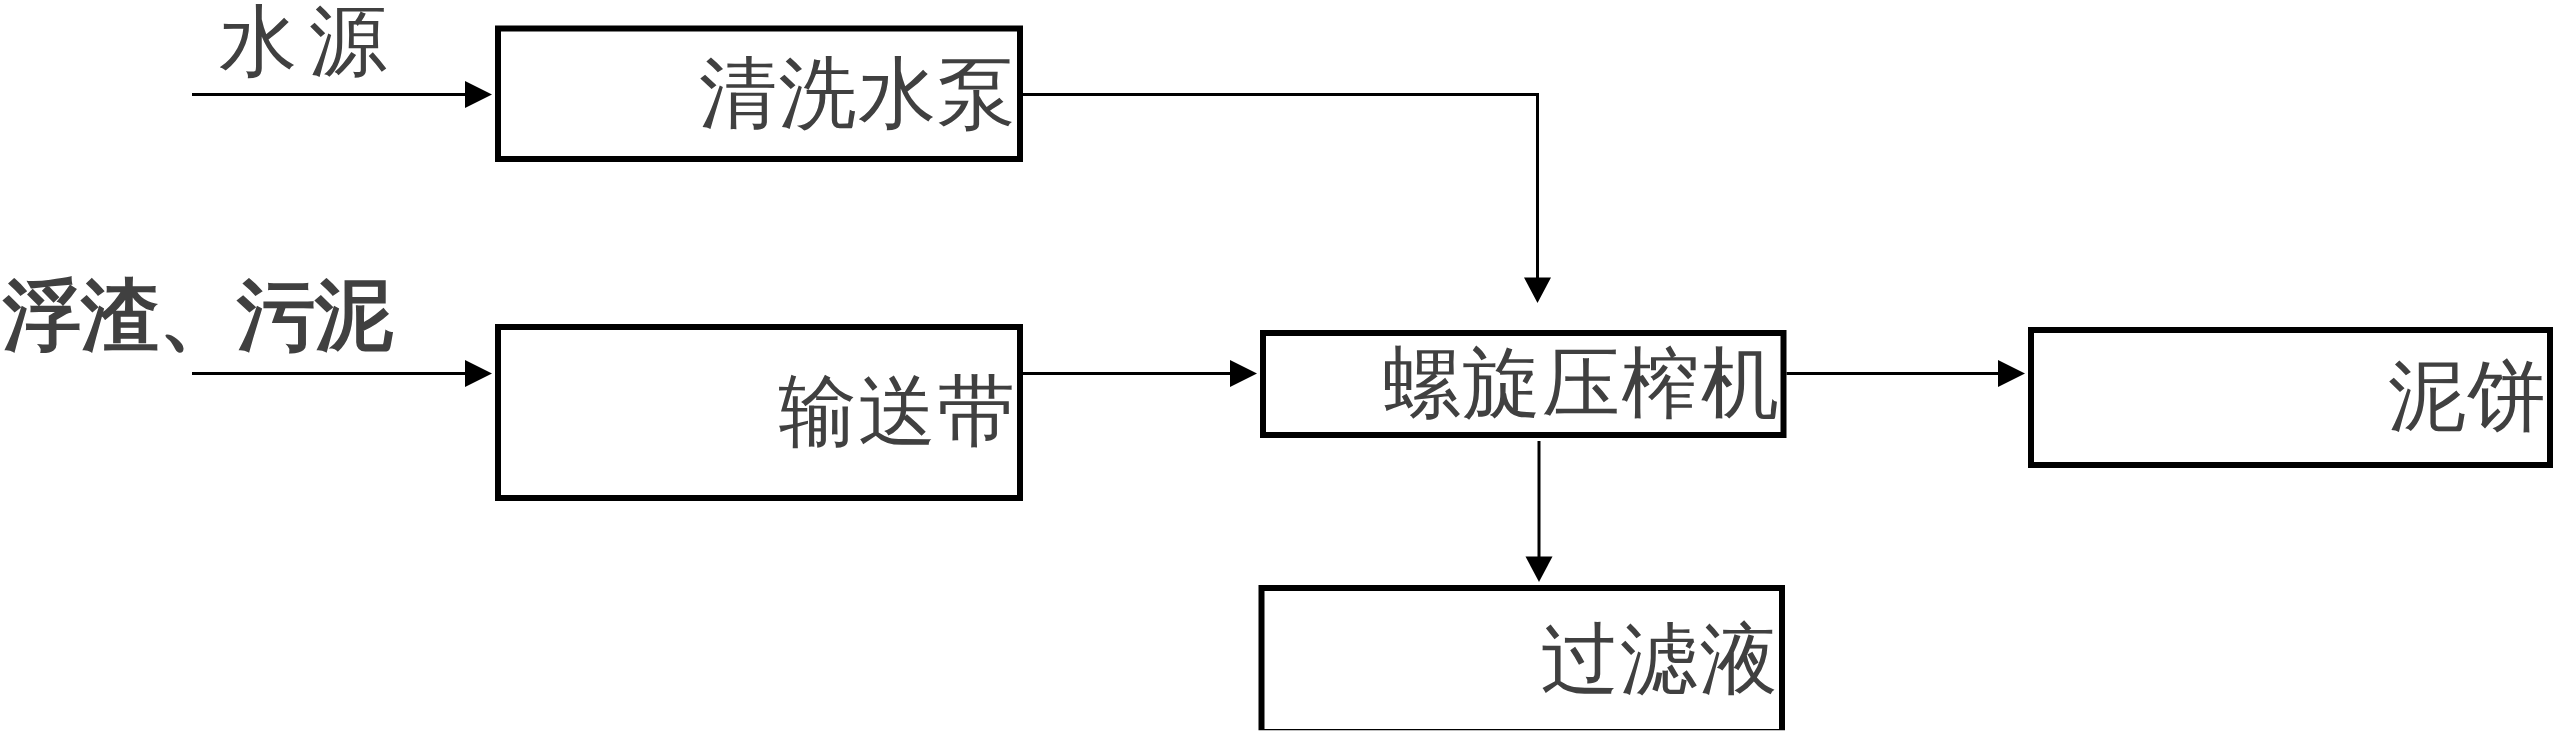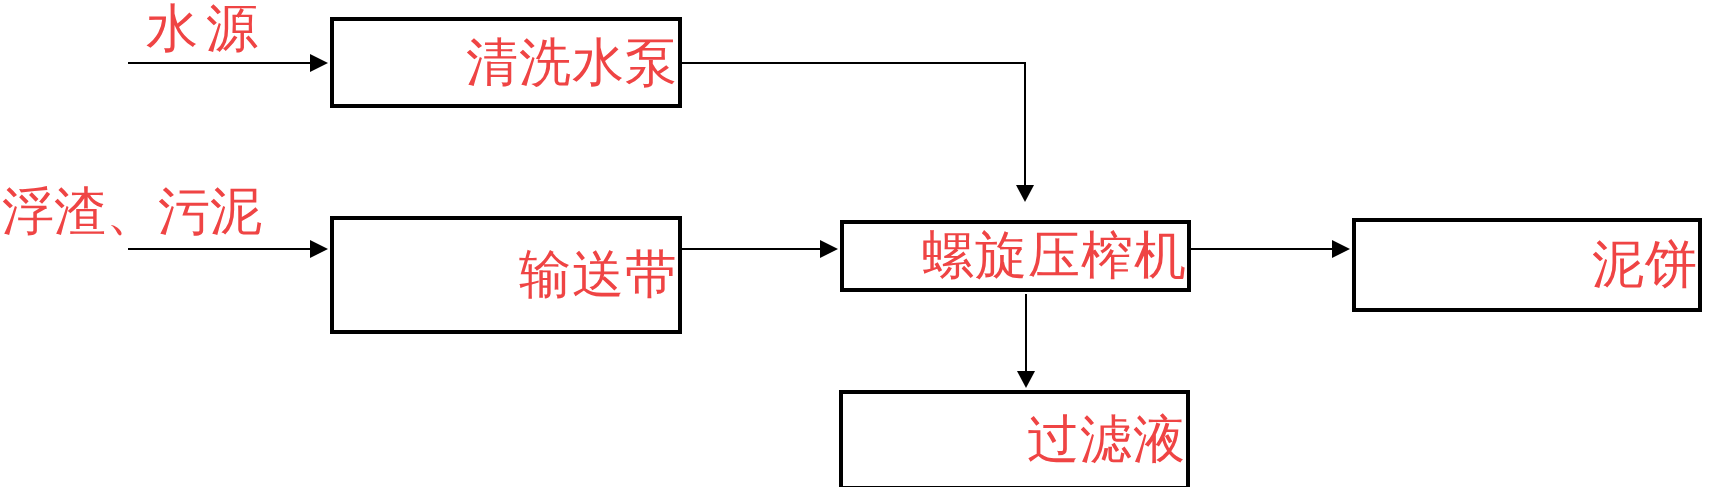--- a/index.html
+++ b/index.html
@@ -5,21 +5,21 @@
   html, body {
     margin: 0;
     padding: 0;
     background: #ffffff;
   }
   .stage {
     position: relative;
     width: 1710px;
     height: 487px;
     background: #ffffff;
-    color: #ef4444;
+    color: #404040;
     font-family: "Liberation Serif", "DejaVu Serif", serif;
     overflow: hidden;
   }
   .wires {
     position: absolute;
     left: 0; top: 0;
     width: 1710px;
     height: 487px;
   }
   .node {
@@ -39,21 +39,21 @@
   .node-press    { left: 840px;  top: 220px; width: 351px; height: 72px; font-family: Liberation Serif, serif; }
   .node-cake     { left: 1352px; top: 203px; width: 350px; height: 94px; margin-top: 15px; }
   .node-filtrate { left: 839px;  top: 390px; width: 351px; height: 100px; }
   .flabel {
     position: absolute;
     font-size: 52px;
     white-space: nowrap;
     line-height: 58px;
   }
   .lbl-water { left: 146px; top: 0px;  letter-spacing: 8px; }
-  .lbl-scum  { left: 2px;   top: 183px; letter-spacing: 0px; }
+  .lbl-scum  { left: 2px;   top: 183px; letter-spacing: 0px; font-weight: bold; }
 </style>
 </head>
 <body>
 
 <div class="stage">
 
   <svg class="wires" viewBox="0 0 1710 487" xmlns="http://www.w3.org/2000/svg">
 
     <g>
       <line x1="128" y1="63" x2="314" y2="63" stroke="#000" stroke-width="2"></line>

